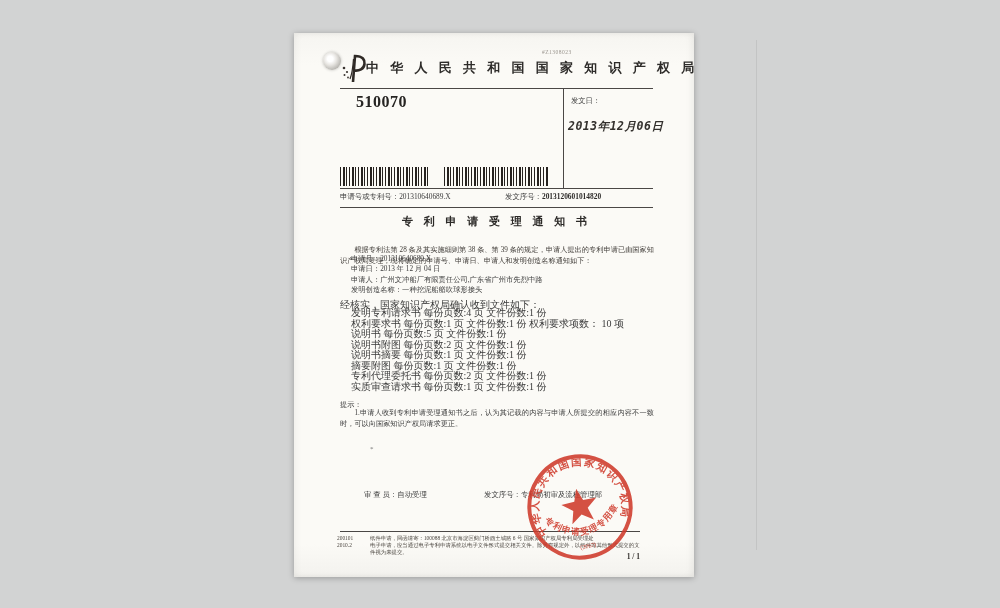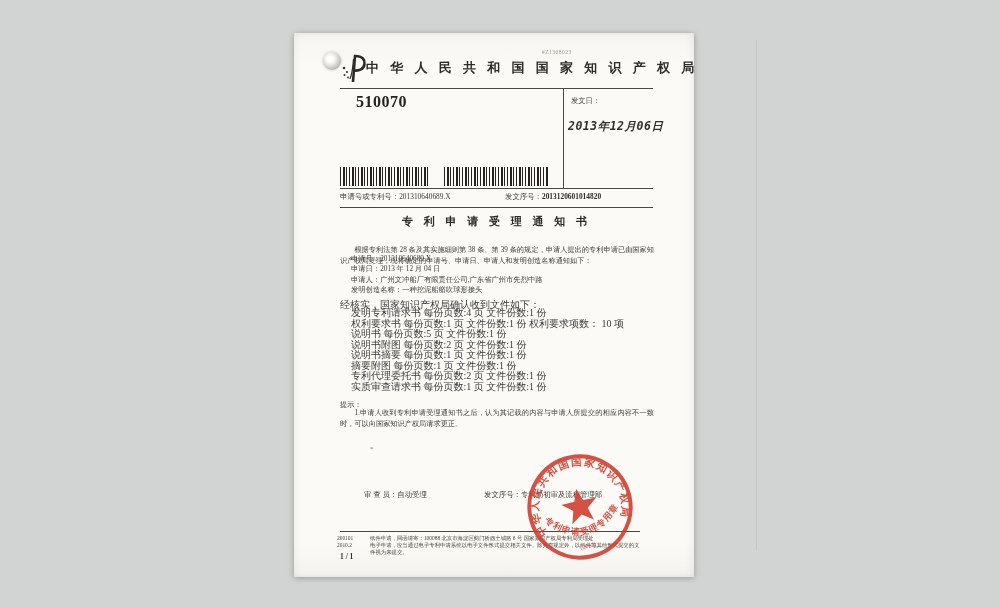--- a/index.html
+++ b/index.html
@@ -53,21 +53,21 @@
   .tip1{top:375px;}
   .tip2{top:395px;}
   .speck{left:76px;top:412px;font-size:7px;color:#777;}
   .signoff{top:457px;font-size:7.4px;white-space:nowrap;}
   .examiner{left:70px;}
   .dept{left:190px;}
   .stamp{left:231px;top:419px;width:110px;height:110px;opacity:.88;transform:rotate(-12deg);}
   .footer{left:43px;top:502px;width:306px;display:flex;font-size:5.4px;line-height:7.2px;color:#4a453f;}
   .footer .codes{width:33px;flex:none;}
   .footer .ftext{width:272px;}
-  .pageno{left:46px;top:519px;width:300px;text-align:left;font-size:7.5px;font-weight:bold;color:#35322f;}
+  .pageno{left:46px;top:519px;width:300px;text-align:right;font-size:7.5px;font-weight:bold;color:#35322f;}
   .logo-svg{left:46px;top:19px;width:28px;height:36px;}
 </style>
 </head>
 <body>
 
 <div class="bg-line"></div>
 
 <div class="page">
 
   <div class="abs fastener"></div>

